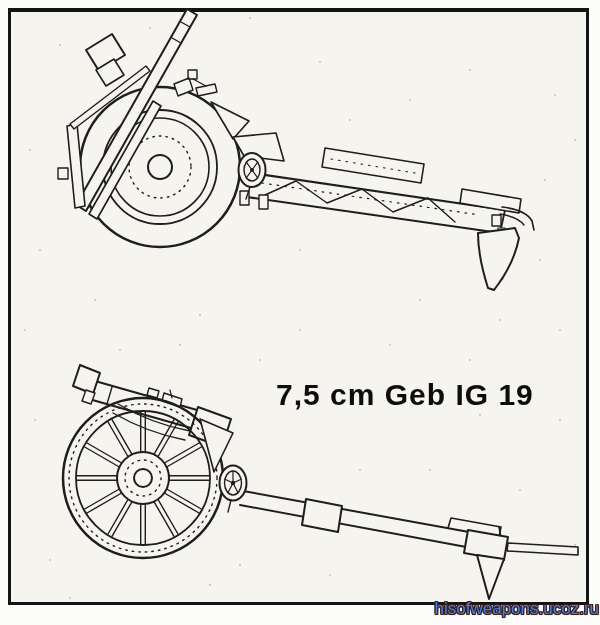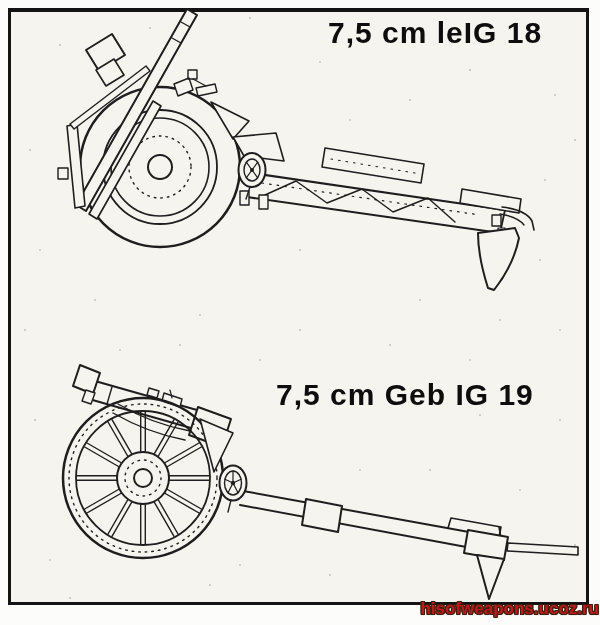--- a/index.html
+++ b/index.html
@@ -14,22 +14,22 @@
   .bgfill{fill:#f5f4ef;}
   .inkfill{fill:#1e1e1e;stroke:none;}
   .sw12{stroke-width:1.2}.sw14{stroke-width:1.4}.sw16{stroke-width:1.6}
   .sw18{stroke-width:1.8}.sw20{stroke-width:2}.sw22{stroke-width:2.2}.sw25{stroke-width:2.5}
   .dotring{stroke-width:1.4;stroke-dasharray:1.6 5;}
   .dotline{stroke-width:1.2;stroke-dasharray:1.6 6;}
   .caption{position:absolute;z-index:3;color:#0d0d0d;font-weight:bold;font-size:30px;
            letter-spacing:1px;white-space:nowrap;}
   .caption-top{left:328px;top:16px;}
   .caption-bottom{left:276px;top:378px;}
-  .watermark{position:absolute;z-index:4;right:1px;top:599px;font-weight:bold;font-size:17px;
-             letter-spacing:0px;color:#b91c1c;white-space:nowrap;
+  .watermark{position:absolute;z-index:4;right:1px;top:599px;font-weight:normal;font-size:17px;
+             letter-spacing:0px;color:#3b82f6;white-space:nowrap;
              text-shadow:-1px -1px 0 #401d0d,1px -1px 0 #401d0d,-1px 1px 0 #401d0d,
                           1px 1px 0 #401d0d,0 -1px 0 #401d0d,0 1px 0 #401d0d,
                          -1px 0 0 #401d0d,1px 0 0 #401d0d,0 0 2px #401d0d;}
 </style>
 </head>
 <body>
 
 <div class="stage">
 
   <div class="frame"></div>
@@ -216,19 +216,18 @@
         <line x1="233" y1="483" x2="241.1" y2="479.3" class="sw12"></line>
         <line x1="233" y1="483" x2="238" y2="492.7" class="sw12"></line>
         <line x1="233" y1="483" x2="228" y2="492.7" class="sw12"></line>
         <line x1="233" y1="483" x2="224.9" y2="479.3" class="sw12"></line>
         <circle cx="233" cy="483" r="2.2" class="inkfill"></circle>
         <line x1="231" y1="500" x2="228" y2="512" class="sw14"></line>
       </g>
     </g>
   </svg>
 
-  <div class="caption caption-top">7,5 cm leIG 18</div>
 
   <div class="caption caption-bottom">7,5 cm Geb IG 19</div>
 
   <div class="watermark">hisofweapons.ucoz.ru</div>
 
 </div>
 
 </body></html>

